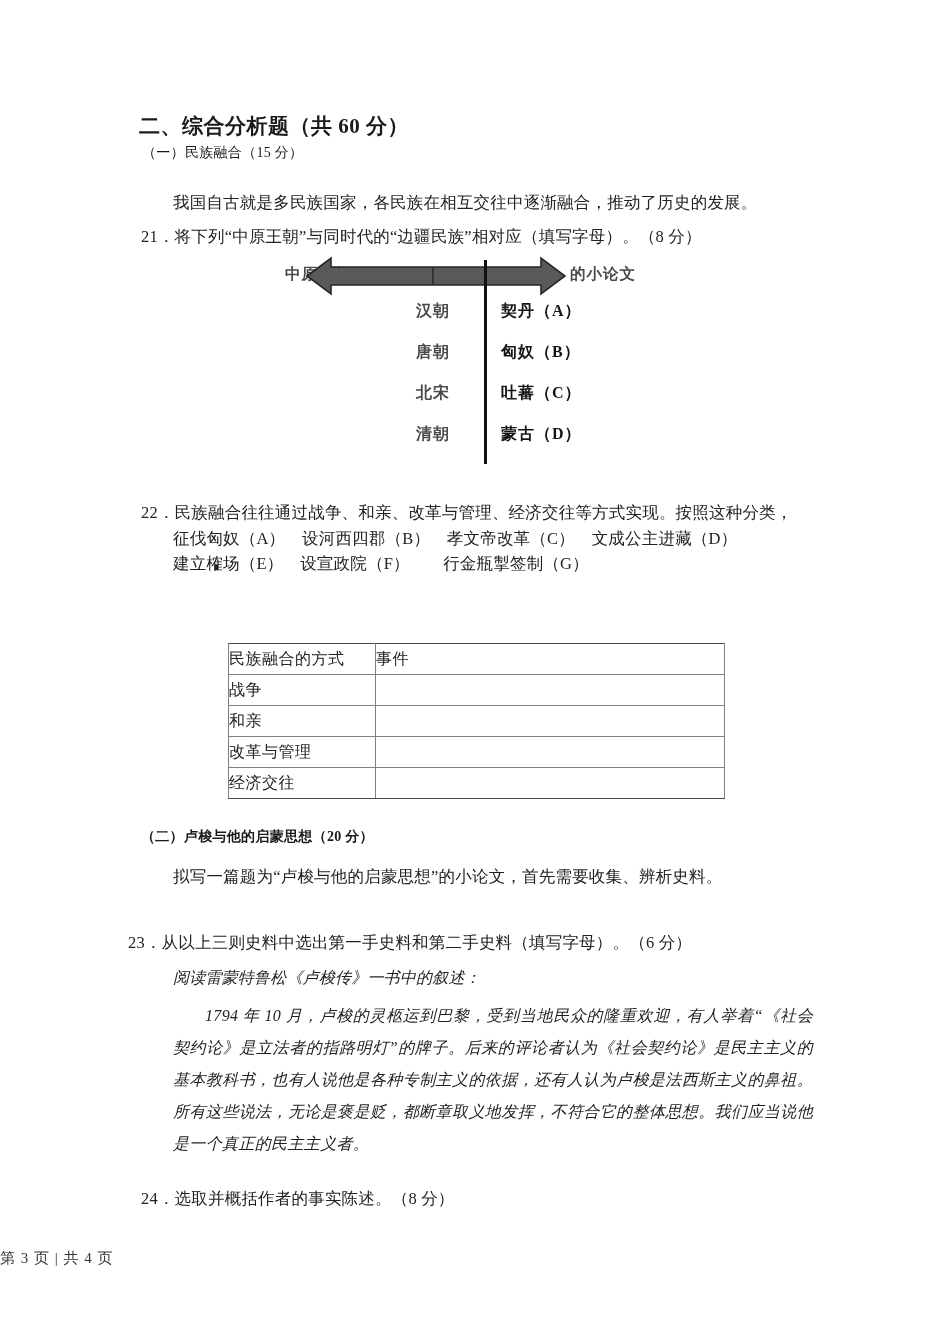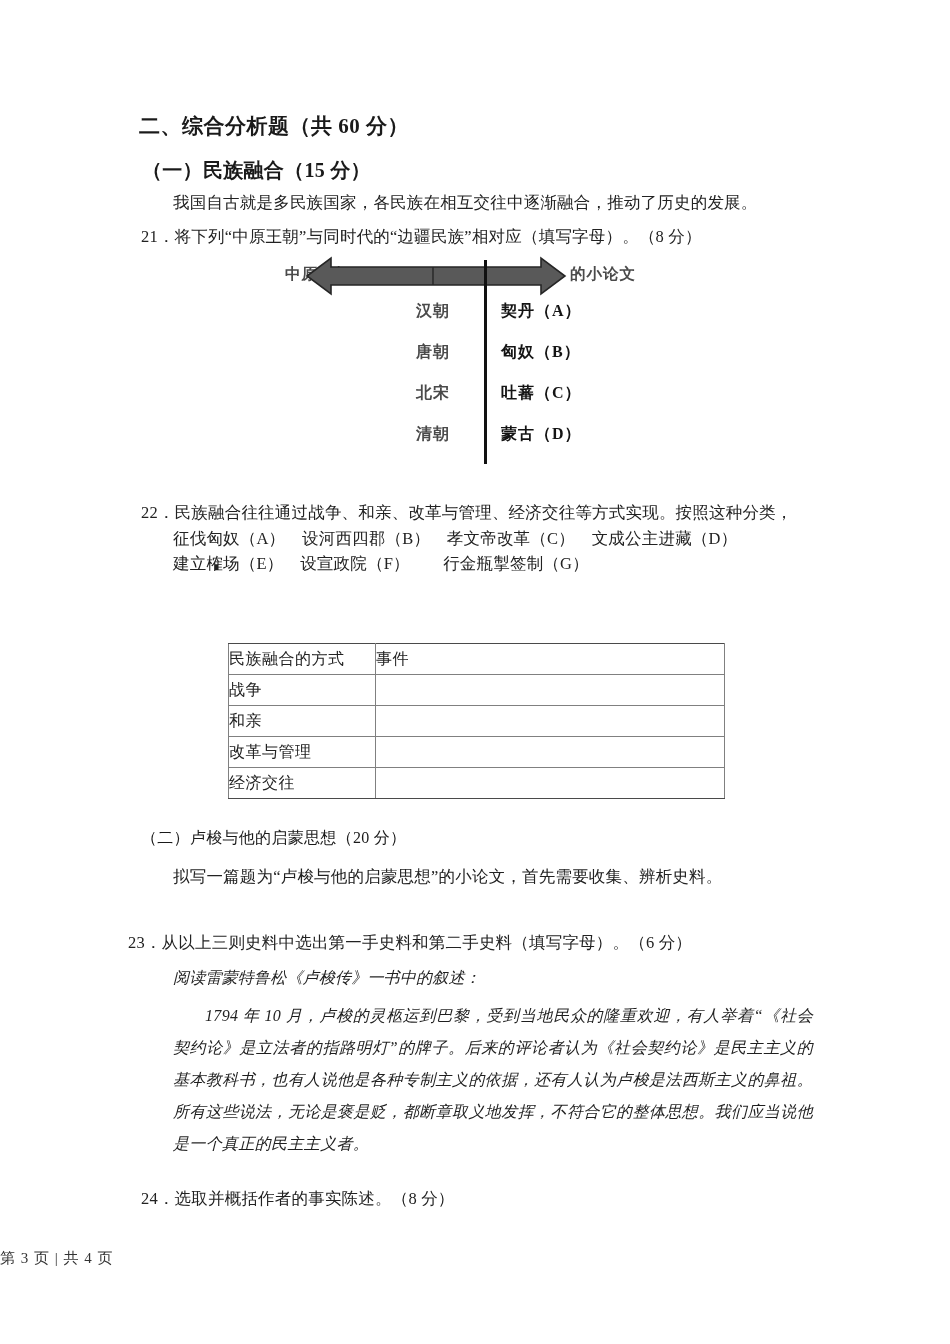--- a/index.html
+++ b/index.html
@@ -27,31 +27,31 @@
     position: absolute;
     left: 139px;
     top: 112px;
     font-size: 21px;
     font-weight: bold;
     letter-spacing: 0.5px;
   }
   .h-sub1 {
     position: absolute;
     left: 142px;
-    top: 157px;
-    font-size: 20px;
-    font-weight: bold;
+    top: 144px;
+    font-size: 14px;
+    font-weight: normal;
     letter-spacing: 0.3px;
   }
   .h-sub2 {
     position: absolute;
     left: 141px;
     top: 828px;
-    font-size: 16px;
-    font-weight: normal;
+    font-size: 14px;
+    font-weight: bold;
     letter-spacing: 0.3px;
   }
 
   
   .para {
     position: absolute;
     font-size: 16.5px;
     line-height: 1.55;
     letter-spacing: 0.2px;
     color: #222;

